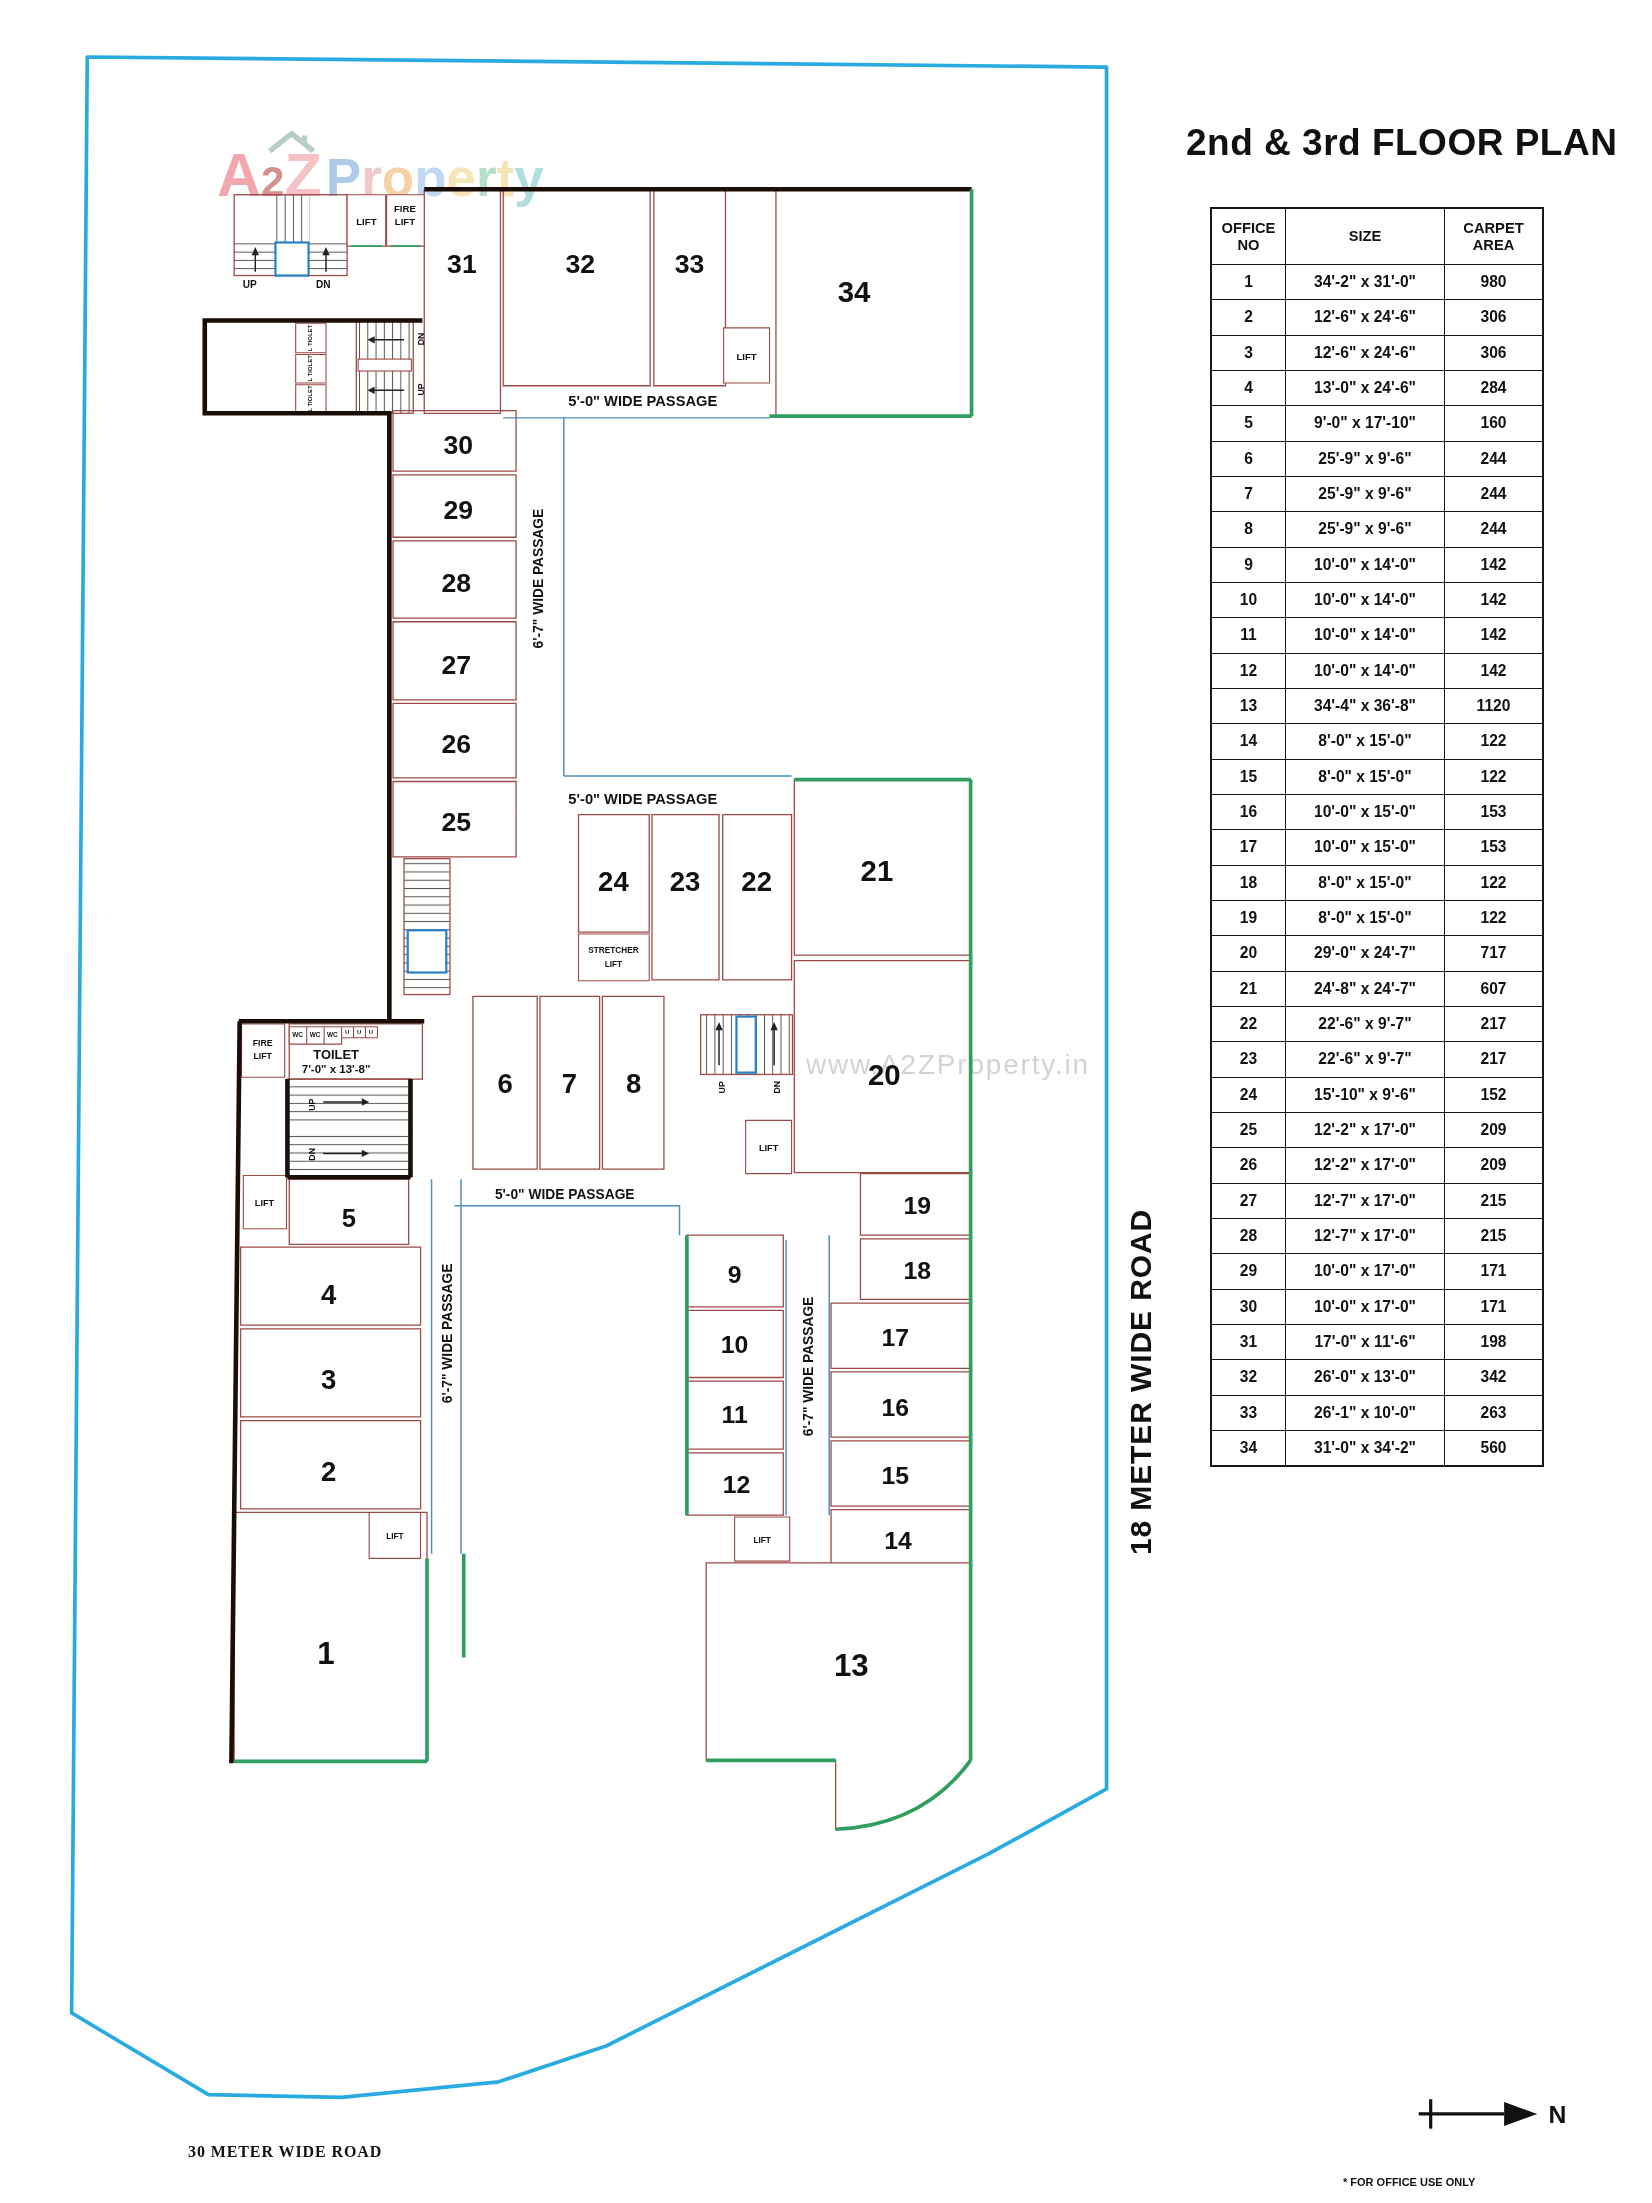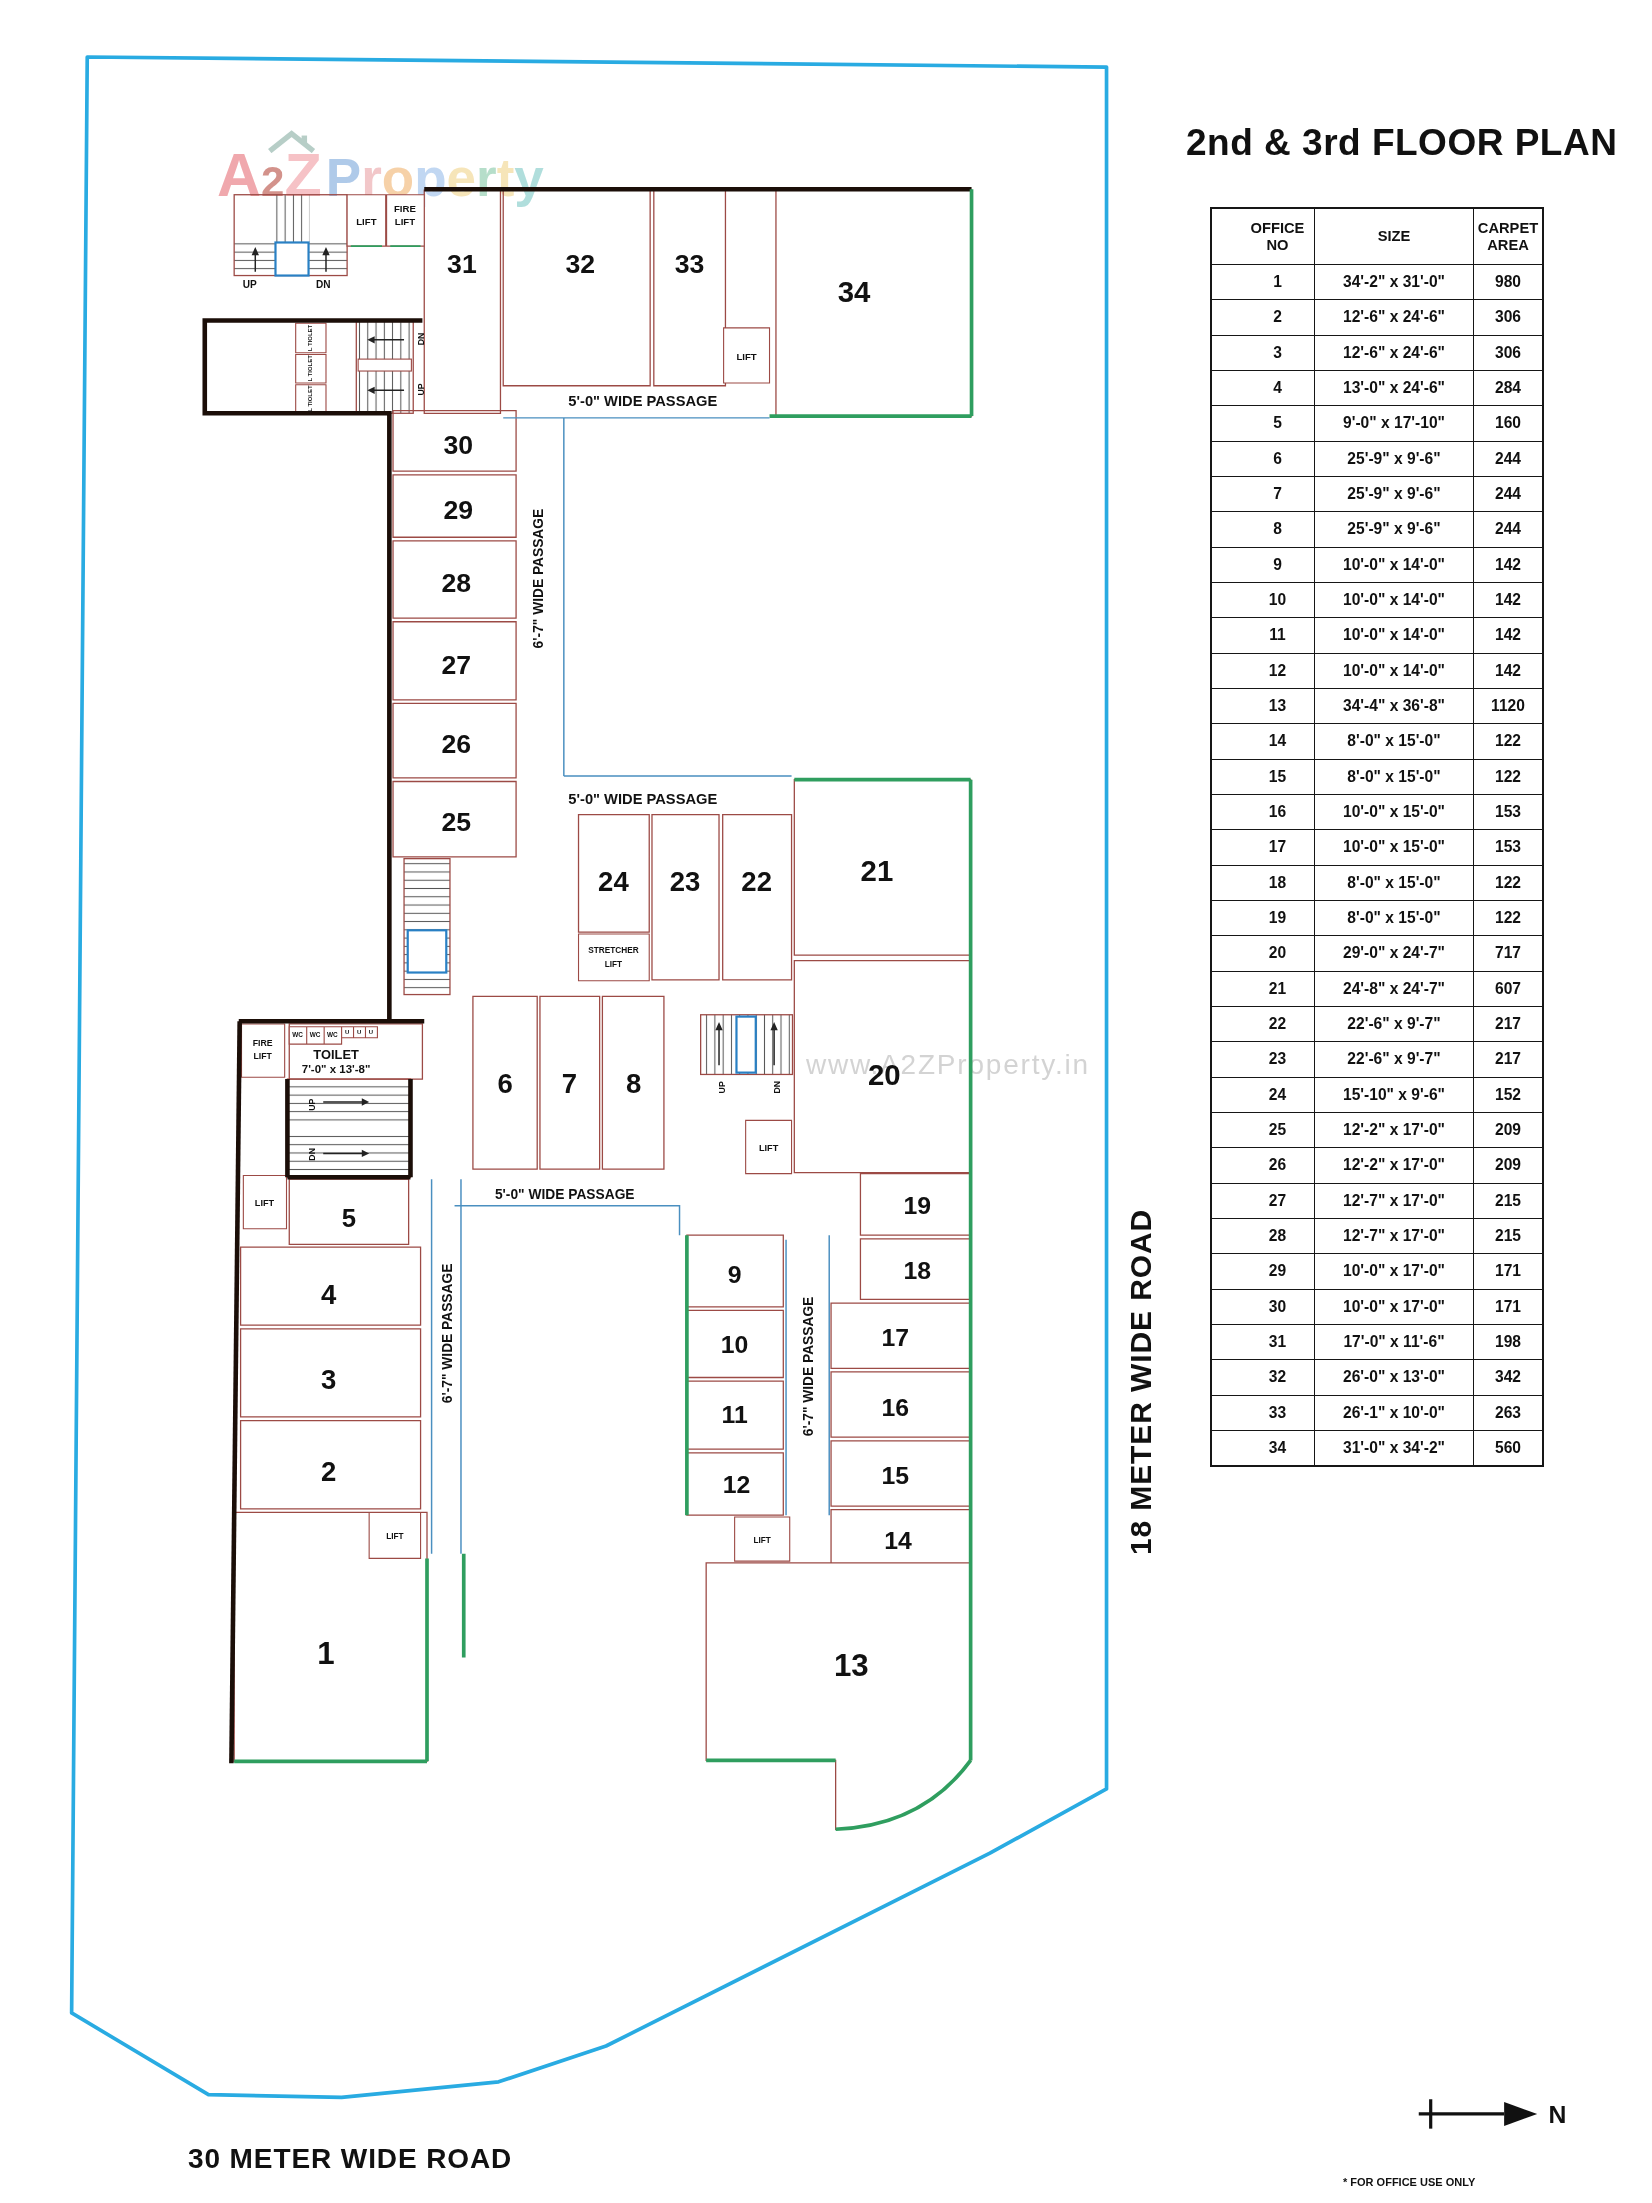--- a/index.html
+++ b/index.html
@@ -16,21 +16,21 @@
   .bnd{stroke:#29abe2;stroke-width:4;fill:none;stroke-linejoin:round;}
   .core{stroke:#2980c4;stroke-width:2.4;fill:#fff;}
   .arr{stroke:#222;stroke-width:1.6;fill:none;}
   .arrh{fill:#222;stroke:none;}
   text{font-family:"Liberation Sans",sans-serif;fill:#111;}
   .lbl{font-weight:bold;text-anchor:middle;}
   .rm{font-weight:bold;text-anchor:middle;}
   
   .abs{position:absolute;}
   #title{left:1186px;top:107px;font-size:37px;font-weight:bold;color:#111;white-space:nowrap;letter-spacing:0.5px;margin-top:15px;}
-  #road-bottom{left:188px;top:2143px;font-size:28px;font-weight:bold;color:#111;white-space:nowrap;letter-spacing:0.9px;}
+  #road-bottom{left:188px;top:2143px;font-size:16px;font-weight:bold;color:#111;white-space:nowrap;letter-spacing:0.9px;font-family:Liberation Serif, serif;}
   #road-right{left:1141px;top:1382px;font-size:30px;font-weight:bold;color:#111;white-space:nowrap;
               transform:translate(-50%,-50%) rotate(-90deg);letter-spacing:0.9px;}
   #footnote{left:1343px;top:2176px;font-size:11px;font-weight:bold;color:#111;white-space:nowrap;}
   #wm-center{left:806px;top:1049px;font-size:28px;color:#c9c9c9;opacity:.8;white-space:nowrap;letter-spacing:1.8px;}
   
   #logo{left:217px;top:140px;height:73px;opacity:.55;white-space:nowrap;text-align:right;}
   #logo .roof{position:absolute;left:50px;top:-11px;}
   #logo span{font-weight:bold;}
   .lgA{font-size:61px;}
   .lg2{font-size:42px;}
@@ -38,21 +38,21 @@
   .lgP{font-size:53px;}
   
   #tablebox{left:1210px;top:207px;width:330px;height:1256px;border:2.3px solid #161616;
             display:flex;flex-direction:column;background:#fff;}
   .thead{display:flex;height:55px;flex:none;}
   .tbody{display:flex;flex-direction:column;flex:1;}
   .trow{display:flex;flex:1;border-top:1.5px solid #161616;}
   .tcell,.thcell{display:flex;align-items:center;justify-content:center;text-align:center;
             border-left:1.5px solid #161616;color:#111;}
   .tcell:first-child,.thcell:first-child{border-left:none;}
-  .c0{width:73px;flex:none;padding-left:29px;}
+  .c0{width:73px;flex:none;}
   .c1{width:158px;flex:none;}
   .c2{flex:1;text-align:center;}
   .thcell{font-weight:bold;font-size:14.7px;line-height:1.15;}
   .tcell{font-weight:bold;font-size:15.6px;white-space:nowrap;}
 </style>
 </head>
 <body>
 
 <div id="canvas">
 

